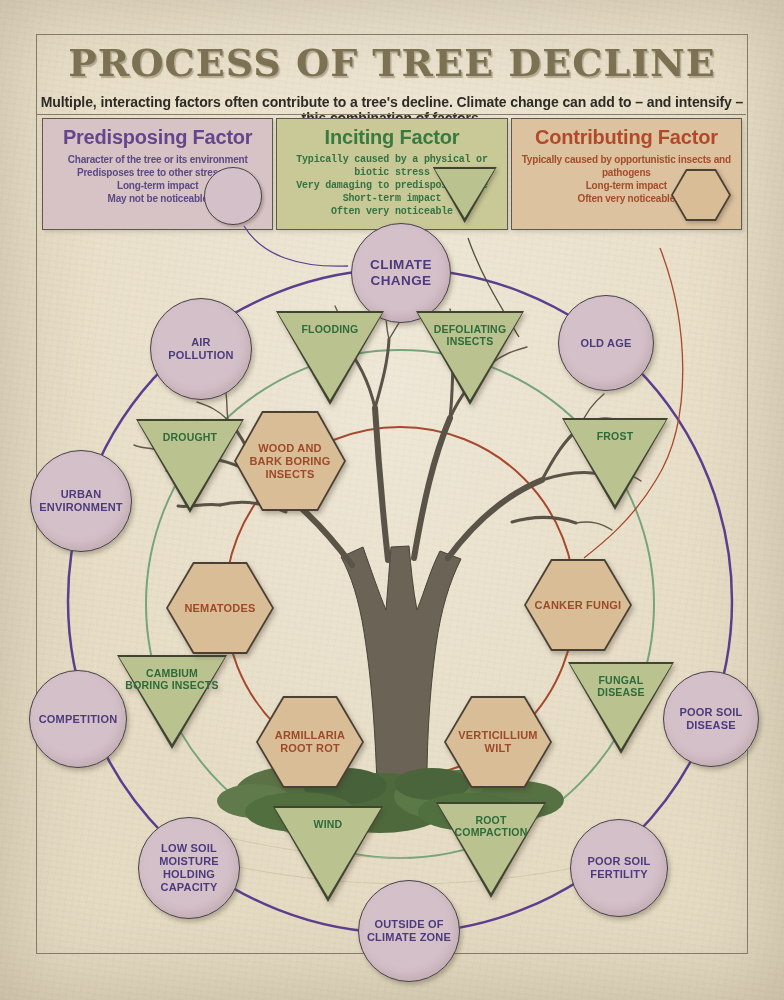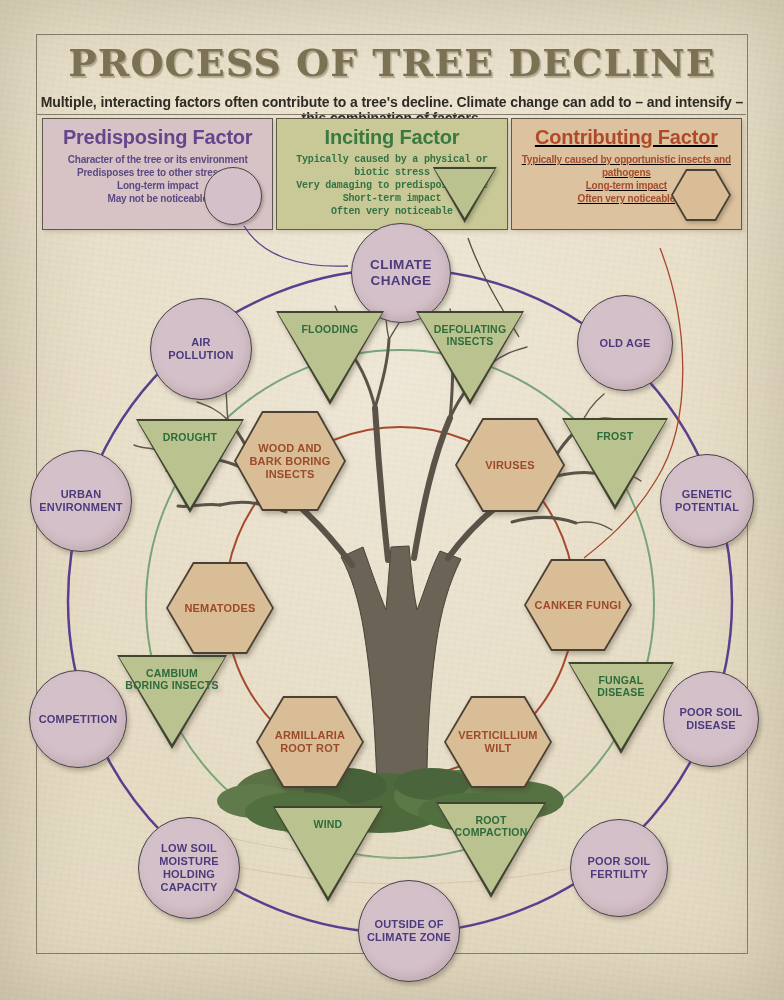--- a/index.html
+++ b/index.html
@@ -37,21 +37,21 @@
 
   
   .legend-row{position:absolute;left:42px;top:118px;width:700px;display:flex;gap:3px;z-index:2;justify-content:space-between;}
   .legend-box{
     position:relative;flex:1;height:112px;border:1px solid #5e594d;
     box-sizing:border-box;padding:5px 6px;text-align:center;
     box-shadow:2px 2px 4px rgba(80,68,48,.18);
   }
   .box-predisposing{background:#d7c3c5;}
   .box-inciting{background:#c8c997;}
-  .box-contributing{background:#dcc29e;text-decoration:underline;}
+  .box-contributing{background:#dcc29e;}
   .legend-title{margin:2px 0 4px;font-size:20px;font-weight:700;letter-spacing:-.2px;}
   .box-predisposing .legend-title{color:#64468c;}
   .box-inciting .legend-title{color:#397a41;}
   .box-contributing .legend-title{color:#b04a2b;}
   .legend-line{font-size:10px;font-weight:700;line-height:1.3;letter-spacing:-.2px;}
   .box-predisposing .legend-line{color:#5b4a84;}
   .box-inciting .legend-line{color:#357243;font-family:Liberation Mono, monospace;}
   .box-contributing .legend-line{color:#a54c2c;}
 
   .badge{position:absolute;}
@@ -208,29 +208,26 @@
     </g>
   </svg>
 
   <div id="nodes" data-name="factor-nodes-layer">
       <div class="node circle" data-name="node-climate-change" style="left: 351px; top: 223px; width: 98px; height: 98px;">
         <span class="lbl" data-name="node-label">CLIMATE CHANGE</span>
       </div>
       <div class="node circle" data-name="node-air-pollution" style="left: 150px; top: 298px; width: 100px; height: 100px;">
         <span class="lbl" data-name="node-label">AIR POLLUTION</span>
       </div>
-      <div class="node circle" data-name="node-old-age" style="left: 577px; top: 295px; width: 94px; height: 94px;">
+      <div class="node circle" data-name="node-old-age" style="left: 558px; top: 295px; width: 94px; height: 94px;">
         <span class="lbl" data-name="node-label">OLD AGE</span>
       </div>
       <div class="node circle" data-name="node-urban-environment" style="left: 30px; top: 450px; width: 100px; height: 100px;">
         <span class="lbl" data-name="node-label">URBAN ENVIRONMENT</span>
       </div>
-      <div class="node circle" data-name="node-genetic-potential" style="left: 660px; top: 454px; width: 92px; height: 92px;">
-        <span class="lbl" data-name="node-label">GENETIC POTENTIAL</span>
-      </div>
       <div class="node circle" data-name="node-competition" style="left: 29px; top: 670px; width: 96px; height: 96px;">
         <span class="lbl" data-name="node-label">COMPETITION</span>
       </div>
       <div class="node circle" data-name="node-poor-soil-drainage" style="left: 663px; top: 671px; width: 94px; height: 94px;">
         <span class="lbl" data-name="node-label">POOR SOIL DISEASE</span>
       </div>
       <div class="node circle" data-name="node-low-soil-moisture-holding-capacity" style="left: 138px; top: 817px; width: 100px; height: 100px;">
         <span class="lbl" data-name="node-label">LOW SOIL MOISTURE HOLDING CAPACITY</span>
       </div>
       <div class="node circle" data-name="node-poor-soil-fertility" style="left: 570px; top: 819px; width: 96px; height: 96px;">
@@ -277,25 +274,20 @@
       <div class="node tri" data-name="node-root-compaction" style="left: 436px; top: 802px; width: 110px; height: 96px;">
         <div class="tri-o" data-name="triangle-icon"></div>
         <div class="tri-i"></div>
         <span class="lbl" data-name="node-label">ROOT COMPACTION</span>
       </div>
       <div class="node hex" data-name="node-wood-and-bark-boring-insects" style="left: 234px; top: 411px; width: 112px; height: 100px;">
         <div class="hex-o" data-name="hexagon-icon"></div>
         <div class="hex-i"></div>
         <span class="lbl" data-name="node-label">WOOD AND BARK BORING INSECTS</span>
       </div>
-      <div class="node hex" data-name="node-viruses" style="left: 455px; top: 418px; width: 110px; height: 94px;">
-        <div class="hex-o" data-name="hexagon-icon"></div>
-        <div class="hex-i"></div>
-        <span class="lbl" data-name="node-label">VIRUSES</span>
-      </div>
       <div class="node hex" data-name="node-nematodes" style="left: 166px; top: 562px; width: 108px; height: 92px;">
         <div class="hex-o" data-name="hexagon-icon"></div>
         <div class="hex-i"></div>
         <span class="lbl" data-name="node-label">NEMATODES</span>
       </div>
       <div class="node hex" data-name="node-canker-fungi" style="left: 524px; top: 559px; width: 108px; height: 92px;">
         <div class="hex-o" data-name="hexagon-icon"></div>
         <div class="hex-i"></div>
         <span class="lbl" data-name="node-label">CANKER FUNGI</span>
       </div>

